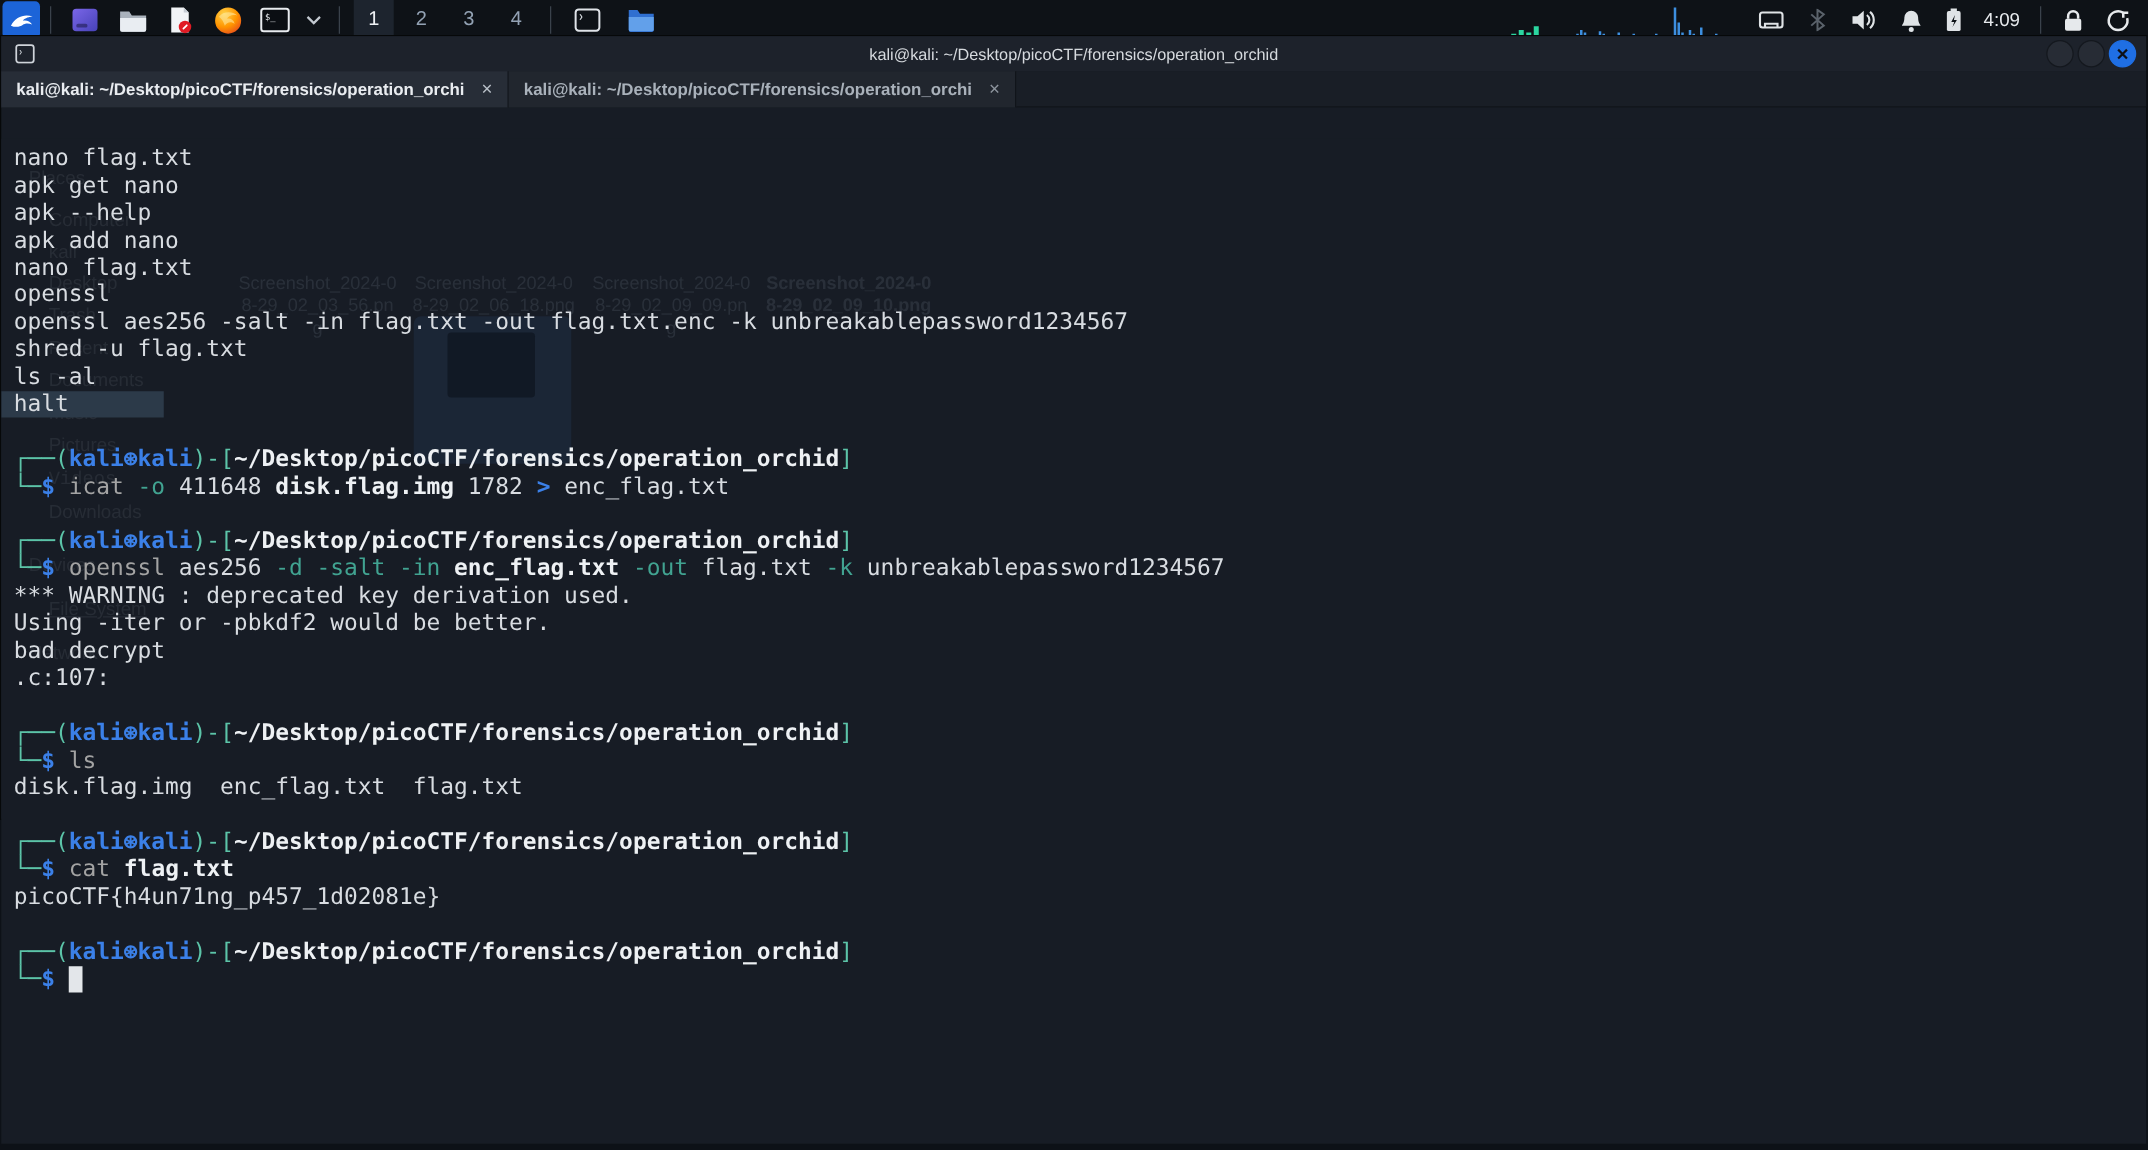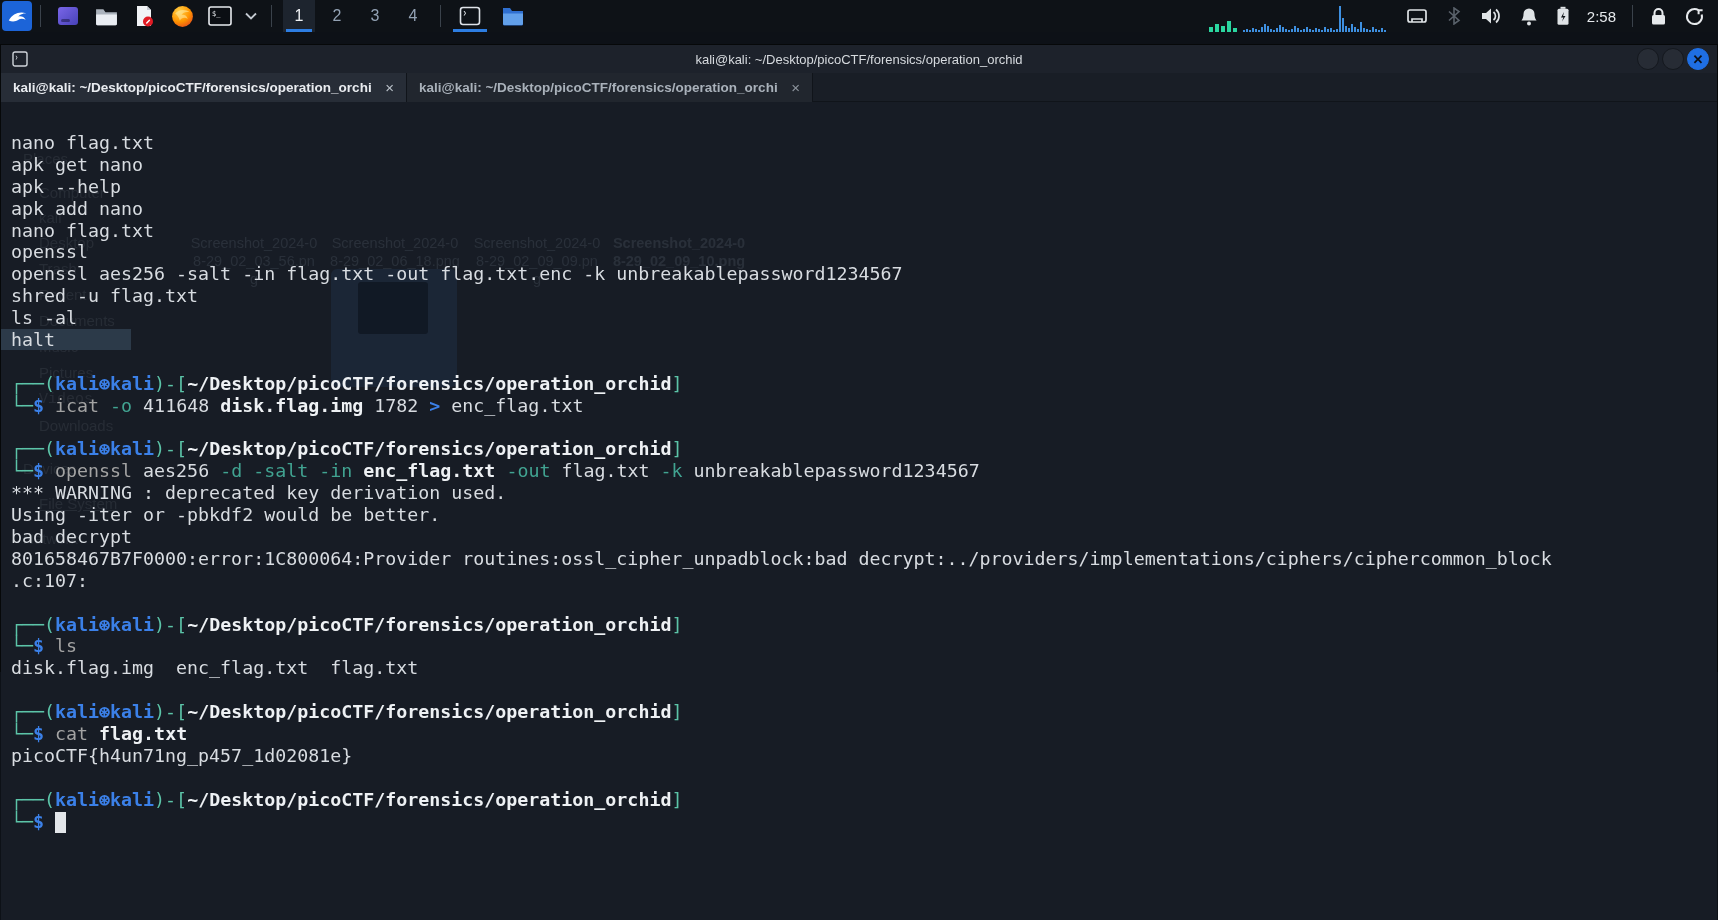--- a/index.html
+++ b/index.html
@@ -19,21 +19,21 @@
   .task-tile{height:32px;padding:0 10px;display:flex;align-items:center;position:relative;flex:none}
   .task-tile.active::after{content:"";position:absolute;left:4px;right:4px;bottom:0;height:3px;background:#2d7de1}
   .graphs{display:flex;align-items:flex-end;height:32px;margin-right:10px}
   .gbar{flex:none}
   .gbar.teal{width:4px;margin-right:2px;background:#2bd6a0}
   .gbar.blue{width:2px;margin-right:1px;background:#3d8fe0}
   .tray{display:flex;align-items:center;height:32px}
   .tray-icon{margin:0 9px;display:flex;align-items:center;flex:none}
   .clock{color:#e6e9ec;font-size:15px;margin:0 8px}
   
-  .window{position:absolute;left:0;top:44px;width:1718px;height:628px;background:#171c25;
+  .window{position:absolute;left:0;top:28px;width:1718px;height:628px;background:#171c25;
     border:1px solid #060809}
   .titlebar{position:relative;height:28px;background:#1d222b;display:flex;align-items:center}
   .title-icon{position:absolute;left:11px;top:6px}
   .title-text{width:100%;text-align:center;color:#d6dade;font-size:13px}
   .winbtns{position:absolute;right:8px;top:3px;display:flex;gap:3px}
   .winbtn{width:22px;height:22px;border-radius:50%;background:#272c35;border:1px solid #14181e}
   .winbtn.close{background:#1f6fe4;border-color:#1f6fe4;color:#0c1017;font-weight:700;font-size:13px;
     display:flex;align-items:center;justify-content:center;line-height:1}
   .menubar{height:24px;background:#1d222b;display:flex;align-items:center;padding-left:14px;position:relative}
   .menu-item{color:#d4d8dd;font-size:14px;margin-right:24px}
@@ -261,21 +261,21 @@
         <circle cx="9" cy="16.5" r="2" fill="#dfe3e6"></circle>
       </svg>
     </span>
     <span class="tray-icon">
       <svg width="14" height="20" viewBox="0 0 14 20">
         <rect x="4.5" y="0.8" width="5" height="2" fill="#dfe3e6"></rect>
         <rect x="1.5" y="2.8" width="11" height="16" rx="1.5" fill="#dfe3e6"></rect>
         <path d="M8 6 L5 11.5 h2.4 L6 15.5 L9.5 10 H7.1 Z" fill="#0e1217"></path>
       </svg>
     </span>
-    <span class="clock">2:58</span>
+    <span class="clock">4:09</span>
     <div class="tb-sep"></div>
     <span class="tray-icon">
       <svg width="17" height="19" viewBox="0 0 17 19">
         <rect x="2" y="8" width="13" height="9.5" rx="1.5" fill="#e6e9ec"></rect>
         <path d="M4.5 8 V6 a4 4 0 0 1 8 0 v2" fill="none" stroke="#e6e9ec" stroke-width="2"></path>
       </svg>
     </span>
     <span class="tray-icon" style="margin-right:14px">
       <svg width="19" height="19" viewBox="0 0 19 19">
         <path d="M13.5 3.2 a7.5 7.5 0 1 0 3.2 4.3" fill="none" stroke="#e6e9ec" stroke-width="2"></path>
@@ -366,21 +366,20 @@
         <div class="tline"><span class="tk-sel">halt</span></div>
         <div class="tline">&nbsp;</div>
         <div class="tline"><span class="tk-g">┌──(</span><span class="tk-b">kali⊛kali</span><span class="tk-g">)-[</span><span class="tk-wb">~/Desktop/picoCTF/forensics/operation_orchid</span><span class="tk-g">]</span></div>
         <div class="tline"><span class="tk-g">└─</span><span class="tk-b">$</span><span class="tk-w"> </span><span class="tk-c">icat</span><span class="tk-w"> </span><span class="tk-o">-o</span><span class="tk-w"> 411648 </span><span class="tk-wb">disk.flag.img</span><span class="tk-w"> 1782 </span><span class="tk-b">&gt; </span><span class="tk-w">enc_flag.txt</span></div>
         <div class="tline">&nbsp;</div>
         <div class="tline"><span class="tk-g">┌──(</span><span class="tk-b">kali⊛kali</span><span class="tk-g">)-[</span><span class="tk-wb">~/Desktop/picoCTF/forensics/operation_orchid</span><span class="tk-g">]</span></div>
         <div class="tline"><span class="tk-g">└─</span><span class="tk-b">$</span><span class="tk-w"> </span><span class="tk-c">openssl</span><span class="tk-w"> aes256 </span><span class="tk-o">-d</span><span class="tk-w"> </span><span class="tk-o">-salt</span><span class="tk-w"> </span><span class="tk-o">-in</span><span class="tk-w"> </span><span class="tk-wb">enc_flag.txt</span><span class="tk-w"> </span><span class="tk-o">-out</span><span class="tk-w"> flag.txt </span><span class="tk-o">-k</span><span class="tk-w"> unbreakablepassword1234567</span></div>
         <div class="tline"><span class="tk-w">*** WARNING : deprecated key derivation used.</span></div>
         <div class="tline"><span class="tk-w">Using -iter or -pbkdf2 would be better.</span></div>
         <div class="tline"><span class="tk-w">bad decrypt</span></div>
-        <div class="tline"><span class="tk-w">801658467B7F0000:error:1C800064:Provider routines:ossl_cipher_unpadblock:bad decrypt:../providers/implementations/ciphers/ciphercommon_block</span></div>
         <div class="tline"><span class="tk-w">.c:107:</span></div>
         <div class="tline">&nbsp;</div>
         <div class="tline"><span class="tk-g">┌──(</span><span class="tk-b">kali⊛kali</span><span class="tk-g">)-[</span><span class="tk-wb">~/Desktop/picoCTF/forensics/operation_orchid</span><span class="tk-g">]</span></div>
         <div class="tline"><span class="tk-g">└─</span><span class="tk-b">$</span><span class="tk-w"> </span><span class="tk-c">ls</span></div>
         <div class="tline"><span class="tk-w">disk.flag.img  enc_flag.txt  flag.txt</span></div>
         <div class="tline">&nbsp;</div>
         <div class="tline"><span class="tk-g">┌──(</span><span class="tk-b">kali⊛kali</span><span class="tk-g">)-[</span><span class="tk-wb">~/Desktop/picoCTF/forensics/operation_orchid</span><span class="tk-g">]</span></div>
         <div class="tline"><span class="tk-g">└─</span><span class="tk-b">$</span><span class="tk-w"> </span><span class="tk-c">cat</span><span class="tk-w"> </span><span class="tk-wb">flag.txt</span></div>
         <div class="tline"><span class="tk-w">picoCTF{h4un71ng_p457_1d02081e}</span></div>
         <div class="tline">&nbsp;</div>

